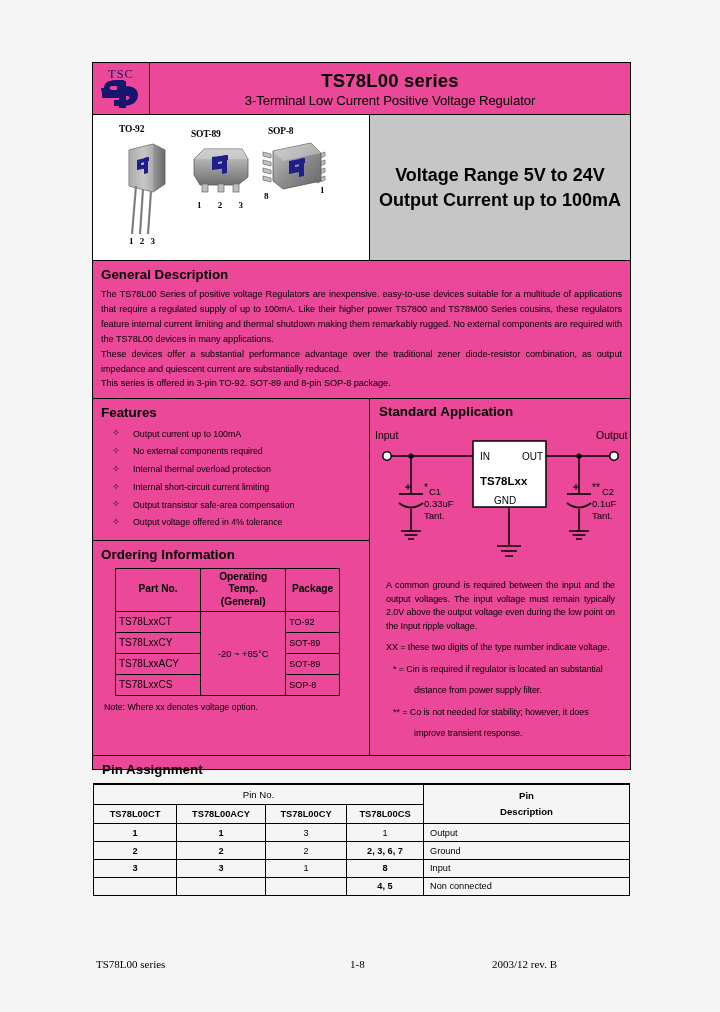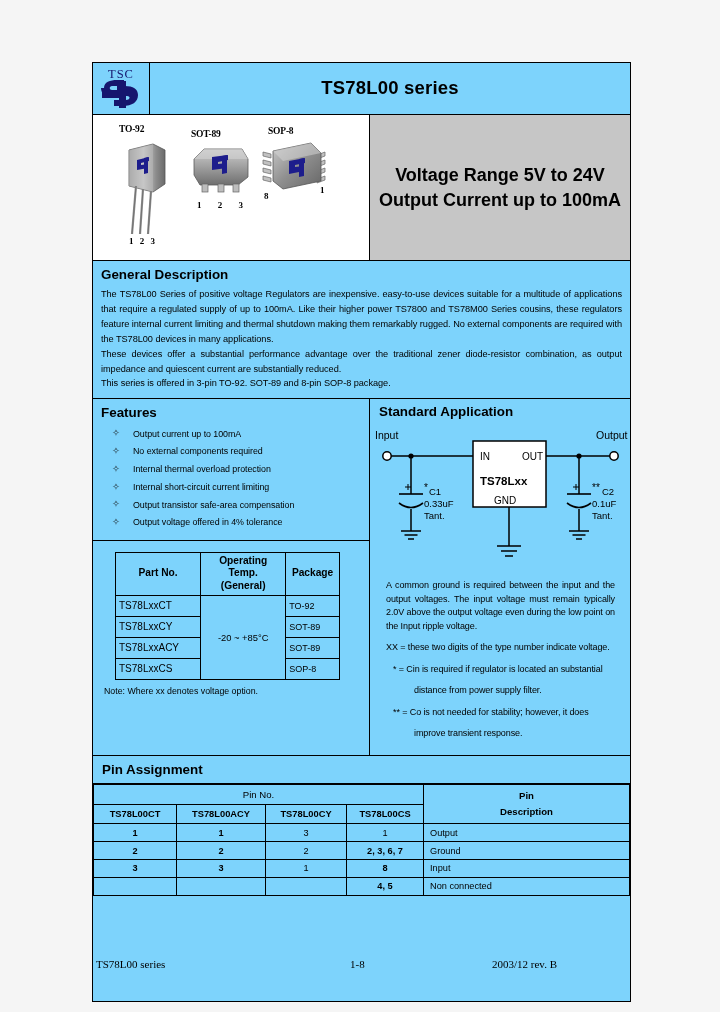--- a/index.html
+++ b/index.html
@@ -9,24 +9,24 @@
     background:#f5f5f5;
     font-family:"Liberation Sans", sans-serif;
     color:#000;
     overflow:hidden;
     position:relative;
   }
   .page{position:absolute;left:0;top:0;width:720px;height:1012px;}
 
   
   .frame{
-    position:absolute;left:92px;top:62px;width:539px;height:940px;
+    position:absolute;left:92px;top:62px;width:539px;height:708px;
     border:1.6px solid #000;
     box-sizing:border-box;
-    background:#7dd3fc;
+    background:#ec4899;
   }
 
   
   .hdr{display:flex;height:51px;border-bottom:1.6px solid #000;}
   .logo-cell{
     width:57px;border-right:1.6px solid #000;
     display:flex;align-items:center;justify-content:center;
     box-sizing:border-box;position:relative;
   }
   .logo{position:relative;width:50px;height:45px;}
@@ -134,20 +134,21 @@
           <svg class="logo-mark" viewBox="0 0 42 31">
             <path d="M4 9 C4 3,10 1,17 1 L24 1 L24 7 L12 7 C9 7,9 11,12 11 L19 11 L19 17 L11 17 C4 17,1 14,1 9 Z" fill="#16166e"></path>
             <path d="M2 13 L22 13 L22 19 L2 19 Z" fill="#16166e"></path>
             <path d="M17 7 L25 7 C33 7,38 10,38 16 C38 23,32 27,23 27 L14 27 L14 21 L26 21 C30 21,31 17,27 17 L17 17 Z" fill="#16166e"></path>
             <path d="M19 2 L26 2 L26 29 L19 29 Z" fill="#16166e"></path>
           </svg>
         </div>
       </div>
       <div class="title-cell">
         <div class="t1">TS78L00 series</div>
+        <div class="t2">3-Terminal Low Current Positive Voltage Regulator</div>
       </div>
     </div>
 
     <div class="hero">
       <div class="pkg-cell">
 
         <div class="pkg-label" style="left:26px;top:9px;">TO-92</div>
         <div class="pkg-label" style="left:98px;top:14px;">SOT-89</div>
         <div class="pkg-label" style="left:175px;top:11px;">SOP-8</div>
 
@@ -271,20 +272,21 @@
               <span>Output transistor safe-area compensation</span>
             </li>
             <li>
               <span class="bul">✧</span>
               <span>Output voltage offered in 4% tolerance</span>
             </li>
           </ul>
         </div>
 
         <div class="ord-wrap">
+          <div class="sec-h">Ordering Information</div>
           <table class="ord">
             <tbody>
                 <tr>
               <th style="width:86px;">Part No.</th>
               <th style="width:90px;">
                 <div>Operating Temp.</div>
                 <div>(General)</div>
               </th>
               <th style="width:49px;">Package</th>
             </tr>

